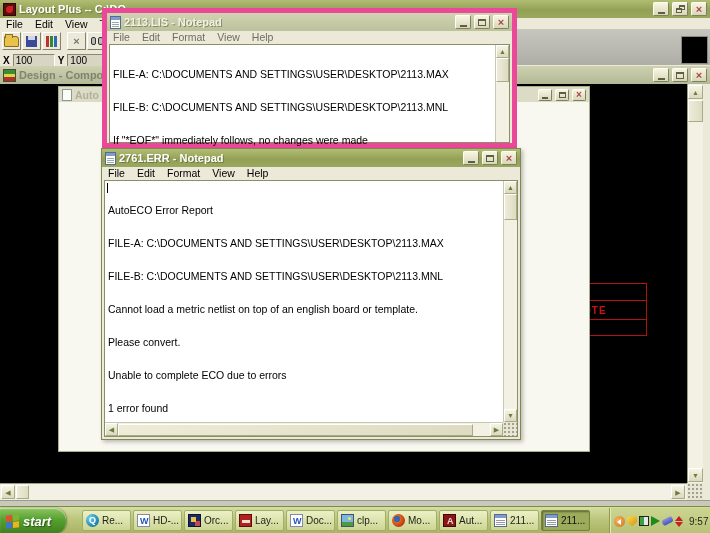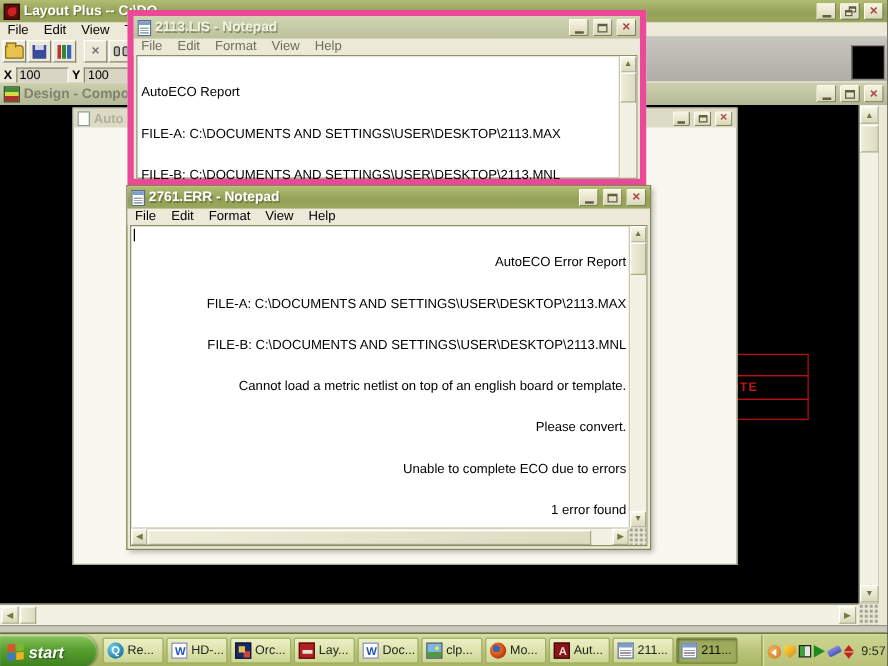--- a/index.html
+++ b/index.html
@@ -253,21 +253,20 @@
     </div>
     <div class="menubar" style="height:13px;color:#6e6e5e;">
       <span class="mi">File</span>
       <span class="mi">Edit</span>
       <span class="mi">Format</span>
       <span class="mi">View</span>
       <span class="mi">Help</span>
     </div>
     <div class="npbody abs" style="left:2px;top:31px;right:2px;bottom:0;">
       <div class="nptext">
-        <div class="npline">AutoECO Report</div>
         <div class="npline">FILE-A: C:\DOCUMENTS AND SETTINGS\USER\DESKTOP\2113.MAX</div>
         <div class="npline">FILE-B: C:\DOCUMENTS AND SETTINGS\USER\DESKTOP\2113.MNL</div>
         <div class="npline">If "*EOF*" immediately follows, no changes were made</div>
         <div class="npline">Cannot load a metric netlist on top of an english board or template.</div>
         <div class="npline">Please convert.</div>
         <div class="npline">*EOF*</div>
         <div class="npline">Unable to complete ECO due to errors</div>
         <div class="npline">1 error found</div>
       </div>
       <div class="abs sb-track" style="right:0;top:0;bottom:0;width:14px;border-left:1px solid #c8c8b0;box-sizing:border-box;">
@@ -295,21 +294,21 @@
     </div>
     <div class="menubar" style="height:13px;">
       <span class="mi">File</span>
       <span class="mi">Edit</span>
       <span class="mi">Format</span>
       <span class="mi">View</span>
       <span class="mi">Help</span>
     </div>
     <div class="npbody abs" style="left:2px;top:31px;right:2px;bottom:2px;">
       <div class="abs" style="left:2px;top:2px;width:1px;height:10px;background:#000;"></div>
-      <div class="nptext" style="bottom:16px;text-align:right;">
+      <div class="nptext" style="bottom:16px;">
         <div class="npline">AutoECO Error Report</div>
         <div class="npline">FILE-A: C:\DOCUMENTS AND SETTINGS\USER\DESKTOP\2113.MAX</div>
         <div class="npline">FILE-B: C:\DOCUMENTS AND SETTINGS\USER\DESKTOP\2113.MNL</div>
         <div class="npline">Cannot load a metric netlist on top of an english board or template.</div>
         <div class="npline">Please convert.</div>
         <div class="npline">Unable to complete ECO due to errors</div>
         <div class="npline">1 error found</div>
       </div>
       <div class="abs sb-track" style="right:0;top:0;bottom:14px;width:14px;border-left:1px solid #c8c8b0;box-sizing:border-box;">
         <div class="sb-btn" style="width:13px;height:13px;">
@@ -327,21 +326,21 @@
         <div class="sb-thumb abs" style="left:13px;top:1px;width:355px;height:12px;"></div>
         <div class="sb-btn abs" style="right:0;top:0;width:13px;height:13px;">
             <span>▶</span>
           </div>
       </div>
       <div class="abs grip" style="right:0;bottom:0;width:14px;height:14px;background-color:#e8e7d6;"></div>
     </div>
   </div>
 
   <div id="taskbar" class="abs" style="left:0;top:506px;width:710px;height:27px;">
-    <div id="startbtn" class="abs" style="left:0;top:1px;width:77px;height:26px;">
+    <div id="startbtn" class="abs" style="left:0;top:1px;width:66px;height:26px;">
       <span class="flag">
           <i class="r"></i>
           <i class="g"></i>
           <i class="b"></i>
           <i class="y"></i>
         </span>
       <span class="lbl">start</span>
     </div>
     <div class="abs" style="left:82px;top:3px;height:21px;display:flex;gap:2px;">
       <div class="titem">

